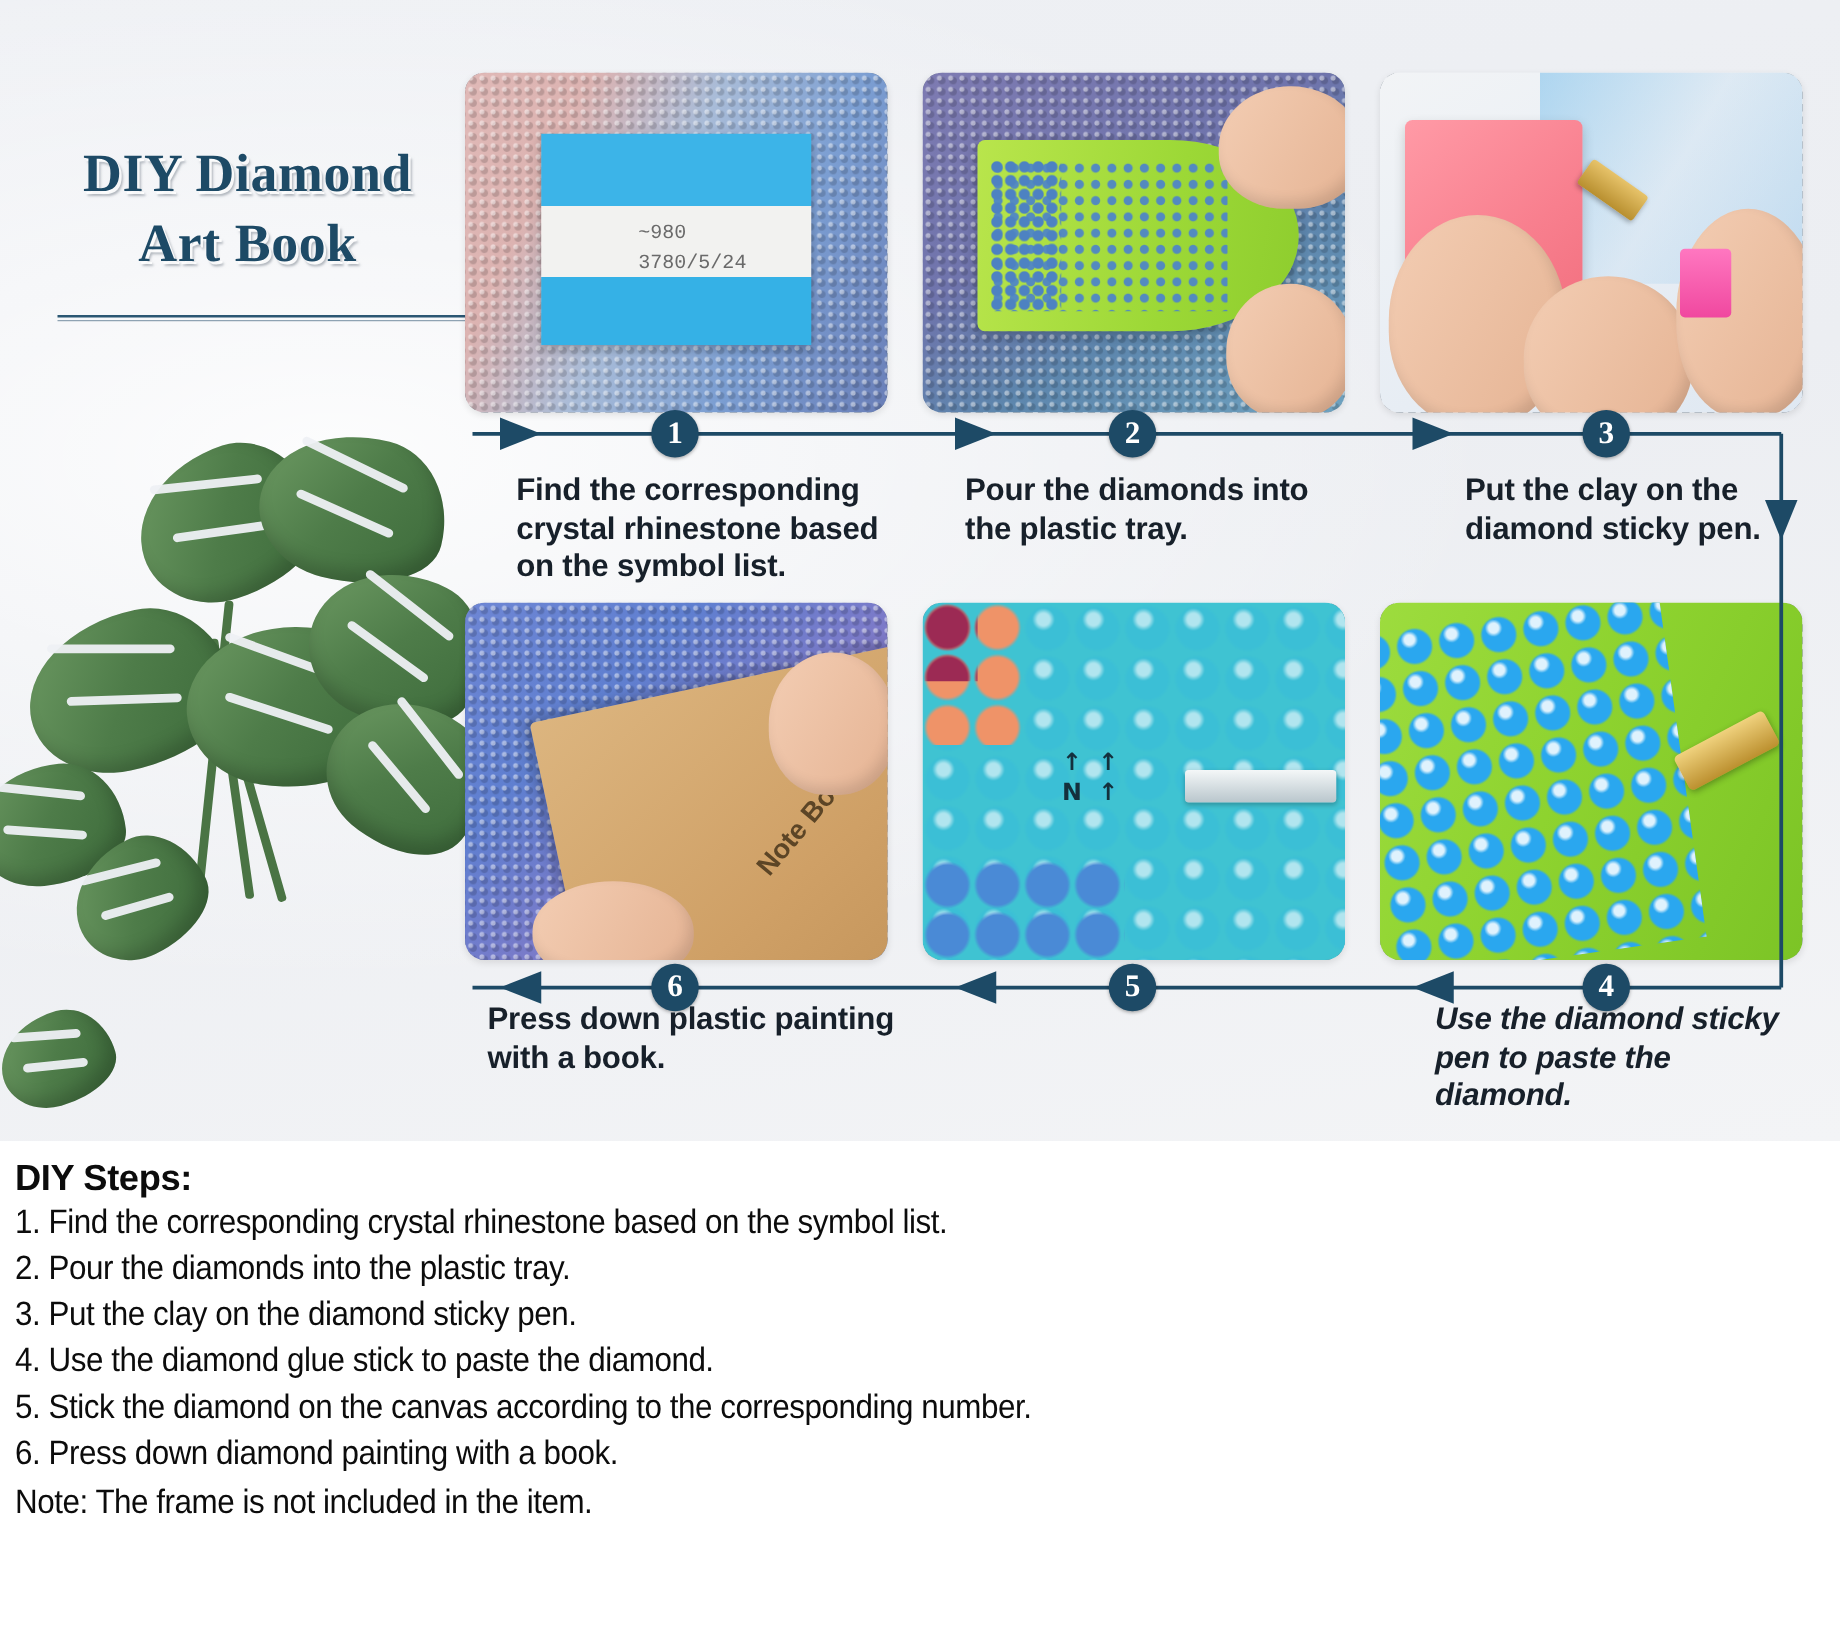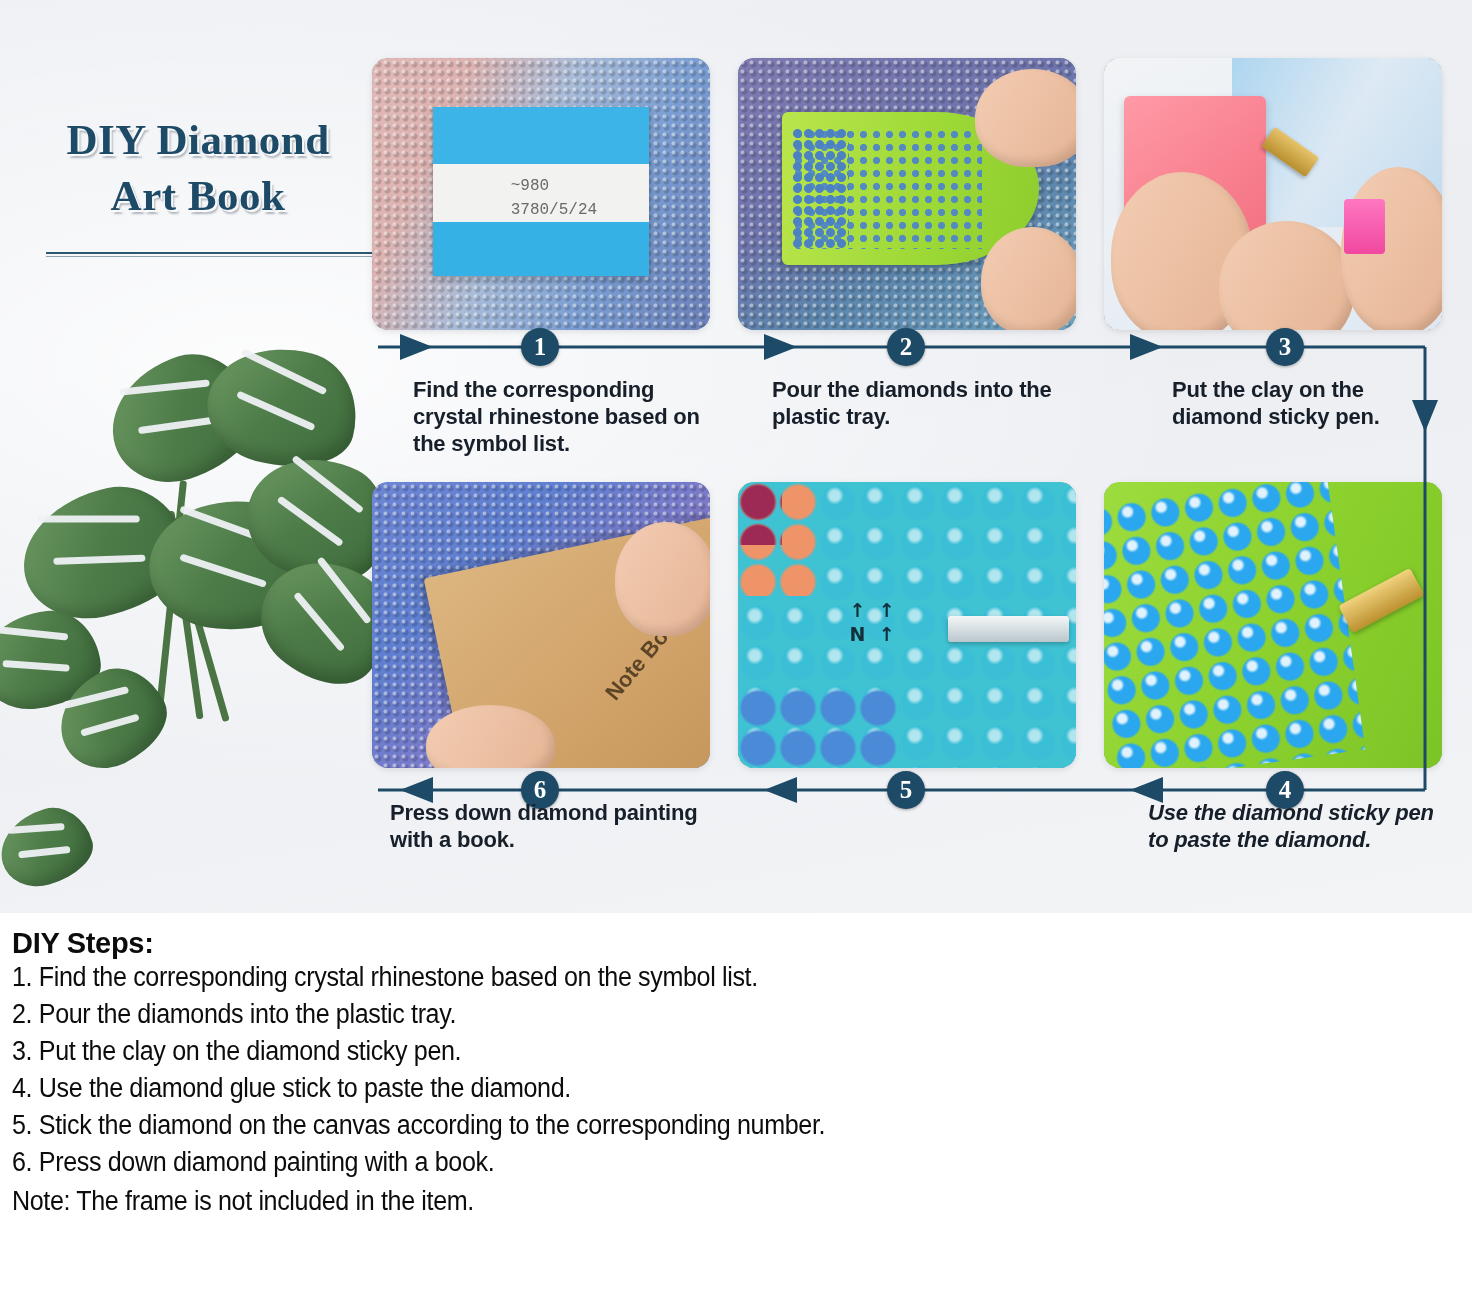--- a/index.html
+++ b/index.html
@@ -219,21 +219,21 @@
     font-family:"Liberation Serif", serif;font-weight:bold;font-size:25px;
     display:flex;align-items:center;justify-content:center;
     box-shadow:0 1px 3px rgba(0,0,0,.35);
   }
 
   
   .caption{
     position:absolute;
     font-family:"Liberation Sans", sans-serif;
     font-weight:bold;
-    font-size:22px;
+    font-size:25px;
     line-height:1.22;
     color:#17202a;
     letter-spacing:-.2px;
   }
   .cap-top{top:377px;}
   .cap-bot{top:800px;}
   .cap-c1{left:413px;width:300px;}
   .cap-c2{left:772px;width:300px;}
   .cap-c3{left:1172px;width:285px;}
   .cap-b1{left:390px;width:330px;}
@@ -371,21 +371,21 @@
     <div class="num-circle" style="left:887px;top:328px;">2</div>
     <div class="num-circle" style="left:1266px;top:328px;">3</div>
     <div class="num-circle" style="left:1266px;top:771px;">4</div>
     <div class="num-circle" style="left:887px;top:771px;">5</div>
     <div class="num-circle" style="left:521px;top:771px;">6</div>
 
     <div class="caption cap-top cap-c1">Find the corresponding crystal rhinestone based on the symbol list.</div>
     <div class="caption cap-top cap-c2">Pour the diamonds into the plastic tray.</div>
     <div class="caption cap-top cap-c3">Put the clay on the diamond sticky pen.</div>
     <div class="caption cap-bot cap-b3">Use the diamond sticky pen to paste the diamond.</div>
-    <div class="caption cap-bot cap-b1">Press down diamond painting with a book.</div>
+    <div class="caption cap-bot cap-b1">Press down plastic painting with a book.</div>
   </div>
 
   <div class="steps-block">
     <div class="steps-head">DIY Steps:</div>
     <ul class="steps-list">
       <li>1. Find the corresponding crystal rhinestone based on the symbol list.</li>
       <li>2. Pour the diamonds into the plastic tray.</li>
       <li>3. Put the clay on the diamond sticky pen.</li>
       <li>4. Use the diamond glue stick to paste the diamond.</li>
       <li>5. Stick the diamond on the canvas according to the corresponding number.</li>

